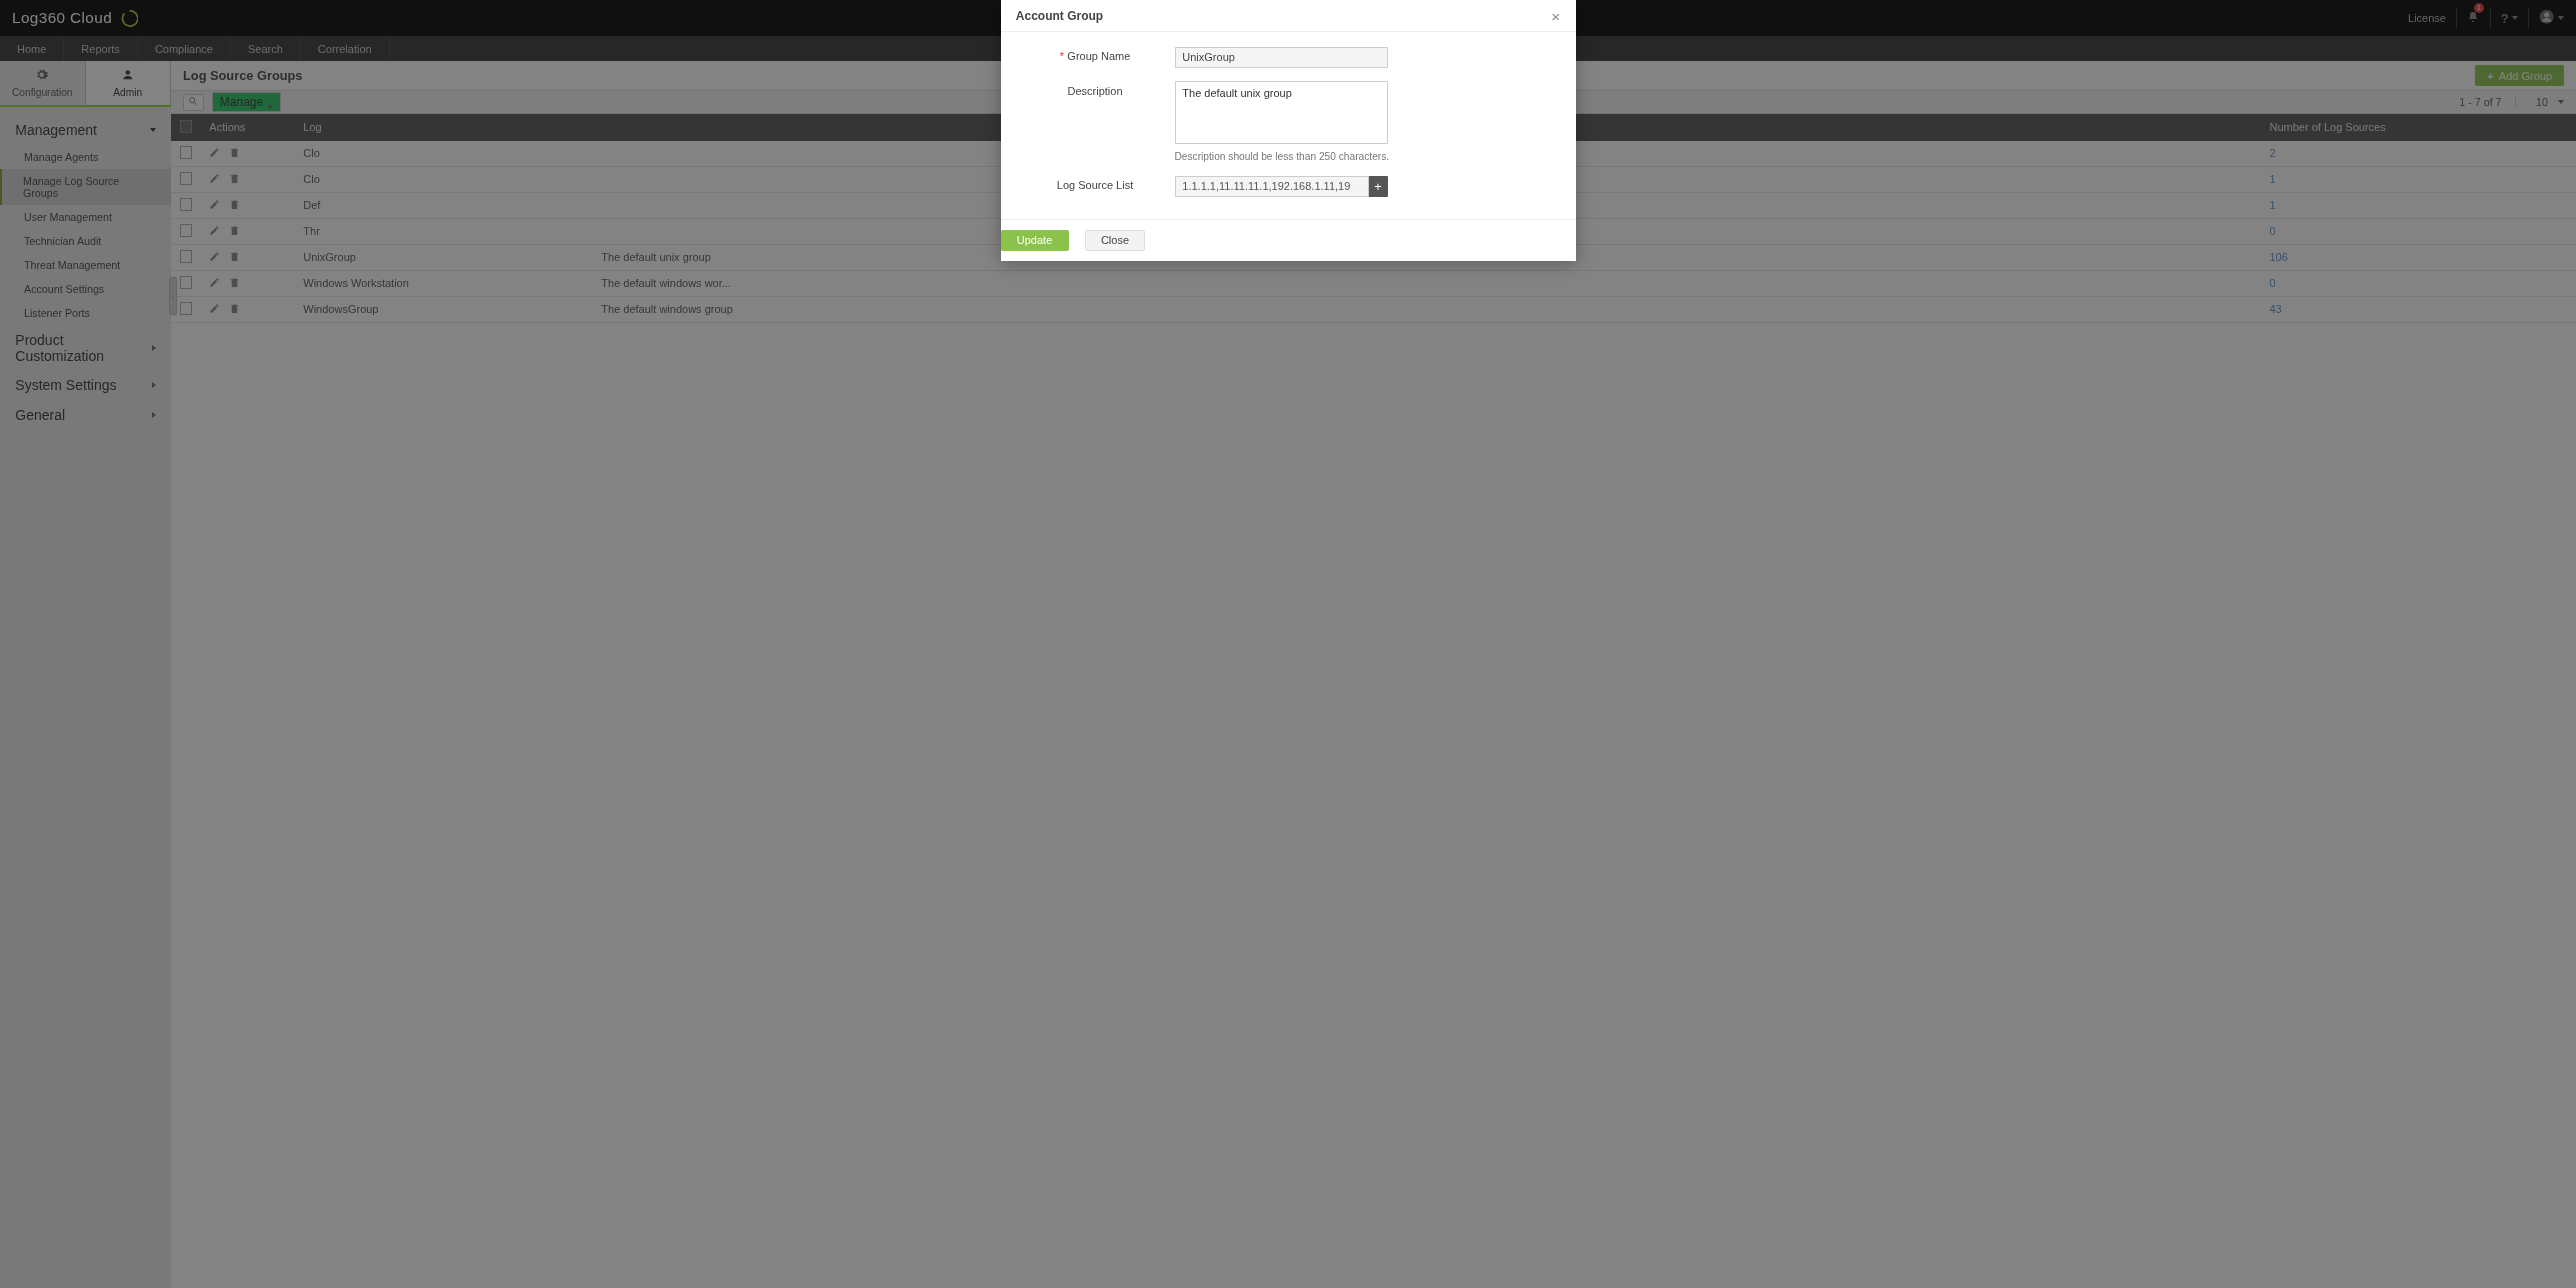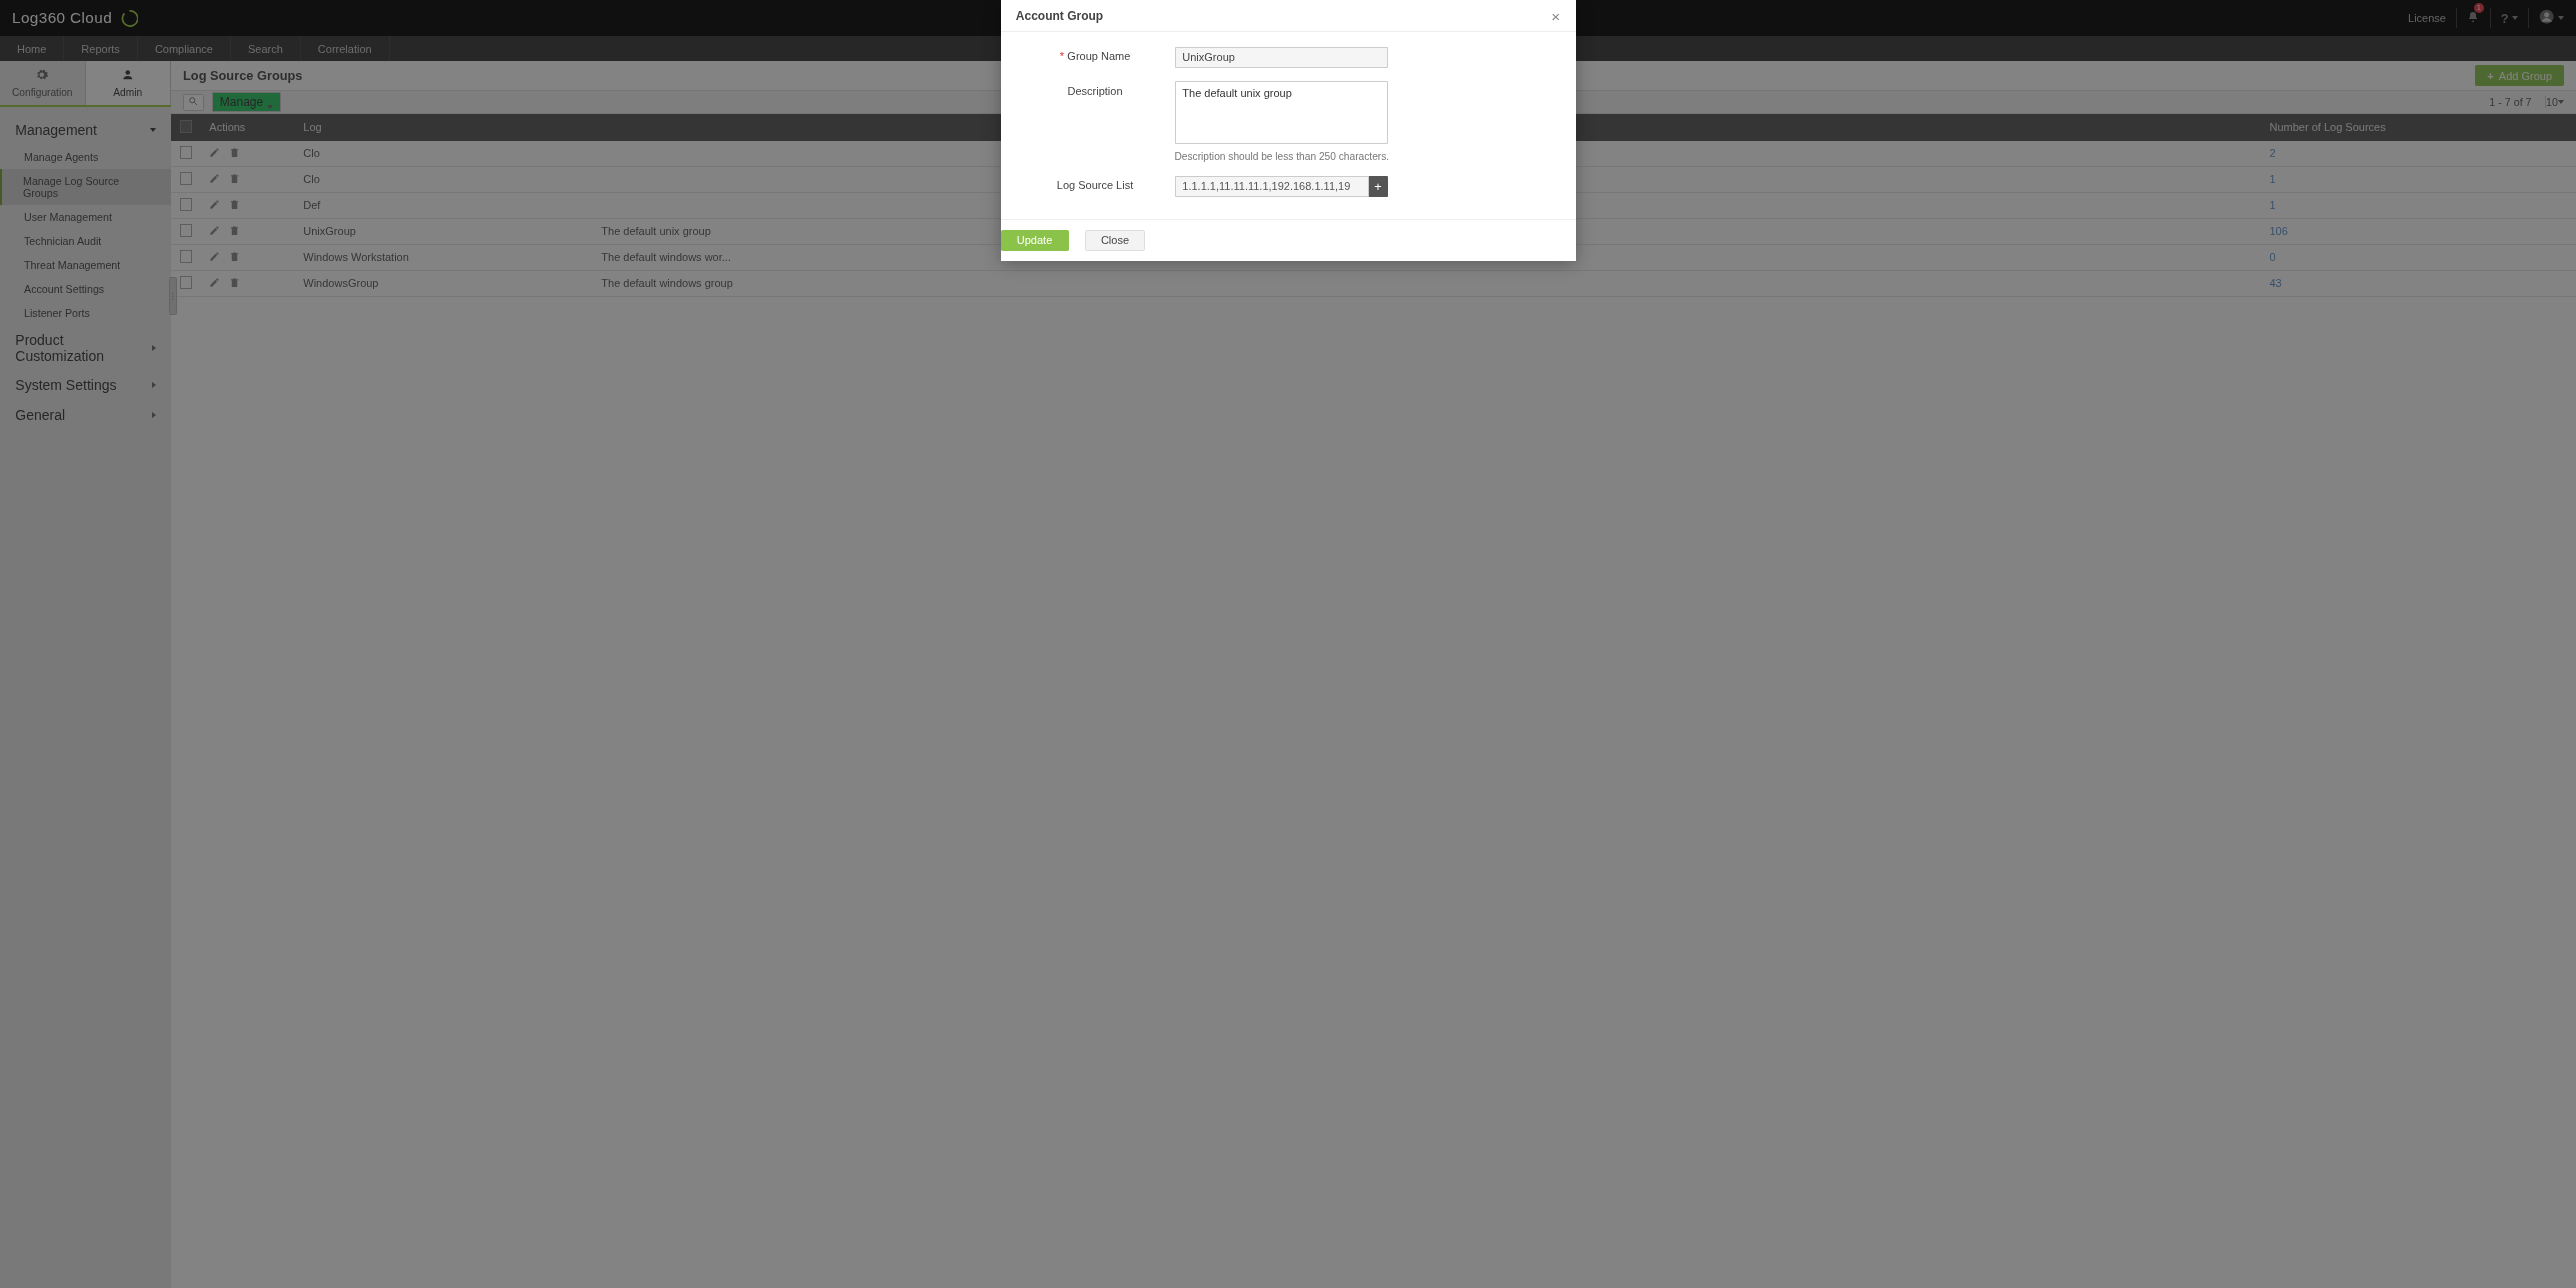--- a/index.html
+++ b/index.html
@@ -51,21 +51,21 @@
   .add-btn {
     background:#8bc34a; color:#fff; border:none; padding:4.3px 12px;
     font-size:11px; border-radius:1.7px; cursor:pointer; display:flex; align-items:center; gap:5.1px;
   }
 
   .toolbar { height:23px; background:#f3f3f3; border-bottom:0.9px solid #ddd; display:flex; align-items:center; justify-content:space-between; padding:0 12px;}
   .toolbar-left { display:flex; align-items:center; gap:8.5px;}
   .toolbar-left .searchbox { width:20.5px; height:17px; border:0.9px solid #ccc; background:#fff; border-radius:1.7px; display:flex; align-items:center; justify-content:center; cursor:pointer; color:#777;}
   .manage-dd { border:0.9px solid #ccc; background:#22c55e; padding:1.7px 6.8px; font-size:12px; border-radius:1.7px; display:flex; align-items:flex-end; gap:4.3px; cursor:pointer;}
   .toolbar-right { display:flex; align-items:center; gap:13.6px; color:#555; font-size:10.7px;}
-  .page-size { border-left:0.9px solid #ccc; padding-left:0; display:flex; gap:0; align-items:center;}
+  .page-size { border-left:0.9px solid #ccc; padding-left:20px; display:flex; gap:10px; align-items:center;}
 
   table.data { width:100%; border-collapse:collapse; }
   table.data thead th { background:#525252; color:#e8e8e8; font-weight:400; text-align:left; padding:6px 8.5px; font-size:11px;}
   table.data tbody td { padding:5.1px 8.5px; border-bottom:0.9px solid #e5e5e5; font-size:11px; color:#555;}
   .chk { width:12.8px; height:12.8px; border:0.9px solid #aaa; background:#fff; display:inline-block; cursor:pointer;}
   .chk.header { border-color:#888; background:#666;}
   .row-actions { display:flex; gap:8.5px; color:#888;}
   .row-actions span { cursor:pointer; }
   .count-link { color:#5a8dc8; cursor:pointer;}
 
@@ -313,20 +313,36 @@
             <td>
               <div class="row-actions">
                 <span><svg width="11" height="11" viewBox="0 0 24 24" fill="#888">
                     <path d="M3 17.25V21h3.75L17.81 9.94l-3.75-3.75L3 17.25zM20.71 7.04a1 1 0 0 0 0-1.41l-2.34-2.34a1 1 0 0 0-1.41 0l-1.83 1.83 3.75 3.75 1.83-1.83z"></path>
                   </svg></span>
                 <span><svg width="11" height="11" viewBox="0 0 24 24" fill="#888">
                     <path d="M6 7h12v13a2 2 0 0 1-2 2H8a2 2 0 0 1-2-2V7zm3-4h6l1 2h4v2H4V5h4l1-2z"></path>
                   </svg></span>
               </div>
             </td>
+            <td>Thr</td>
+            <td></td>
+            <td><span class="count-link">0</span></td>
+          </tr>
+          <tr>
+            <td><span class="chk"></span></td>
+            <td>
+              <div class="row-actions">
+                <span><svg width="11" height="11" viewBox="0 0 24 24" fill="#888">
+                    <path d="M3 17.25V21h3.75L17.81 9.94l-3.75-3.75L3 17.25zM20.71 7.04a1 1 0 0 0 0-1.41l-2.34-2.34a1 1 0 0 0-1.41 0l-1.83 1.83 3.75 3.75 1.83-1.83z"></path>
+                  </svg></span>
+                <span><svg width="11" height="11" viewBox="0 0 24 24" fill="#888">
+                    <path d="M6 7h12v13a2 2 0 0 1-2 2H8a2 2 0 0 1-2-2V7zm3-4h6l1 2h4v2H4V5h4l1-2z"></path>
+                  </svg></span>
+              </div>
+            </td>
             <td>UnixGroup</td>
             <td>The default unix group</td>
             <td><span class="count-link">106</span></td>
           </tr>
           <tr>
             <td><span class="chk"></span></td>
             <td>
               <div class="row-actions">
                 <span><svg width="11" height="11" viewBox="0 0 24 24" fill="#888">
                     <path d="M3 17.25V21h3.75L17.81 9.94l-3.75-3.75L3 17.25zM20.71 7.04a1 1 0 0 0 0-1.41l-2.34-2.34a1 1 0 0 0-1.41 0l-1.83 1.83 3.75 3.75 1.83-1.83z"></path>

